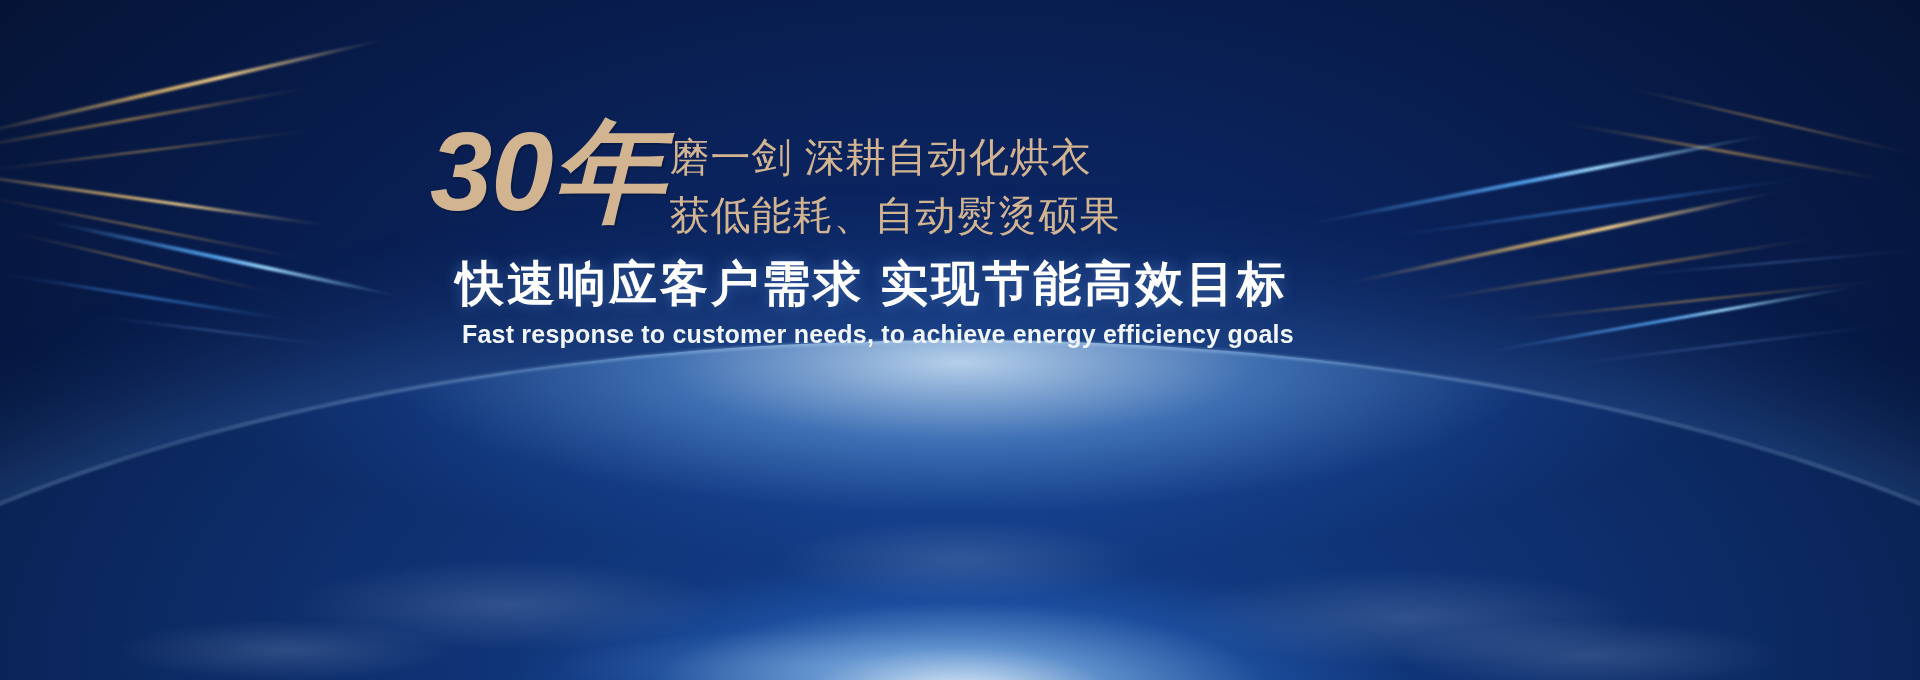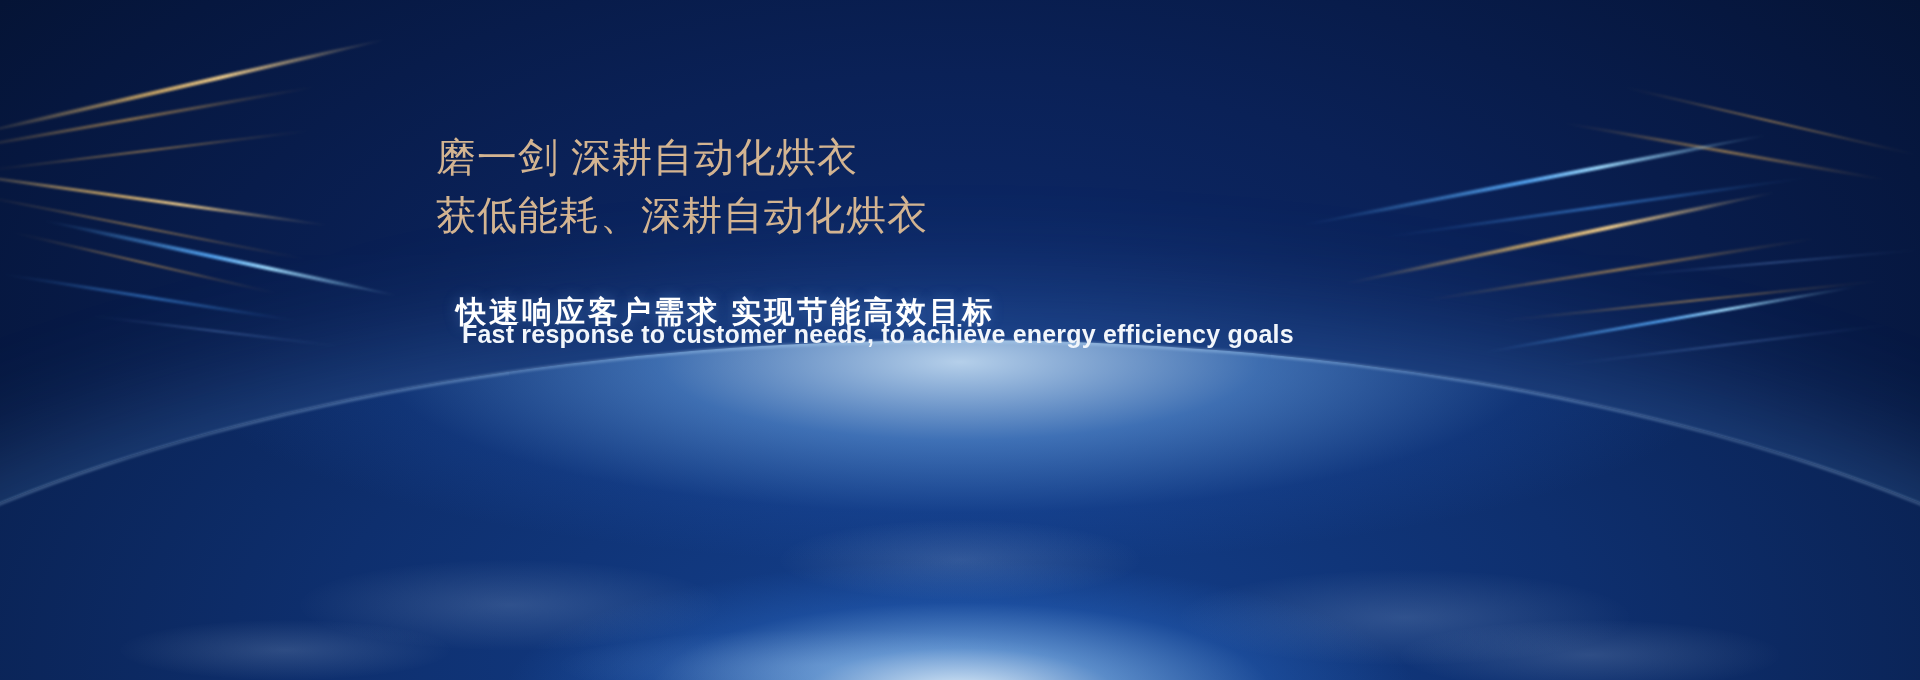--- a/index.html
+++ b/index.html
@@ -85,26 +85,25 @@
   .gold-line {
     font-size:40px; line-height:1.45;
     font-weight:normal;
     color:#d3b491;
     letter-spacing:1px;
     white-space:nowrap;
   }
 
   #white-line {
     position:absolute; left:456px; top:252px;
-    font-size:30px; font-weight:bold;
+    font-size:48px; font-weight:bold;
     color:#ffffff;
     letter-spacing:3px;
     white-space:nowrap;
     text-shadow:0 0 14px rgba(120,180,255,0.35);
-    margin-top:40px;
   }
   #english-line {
     position:absolute; left:462px; top:320px;
     font-size:25px; font-weight:bold;
     color:#f2f6fb;
     letter-spacing:0.2px;
     white-space:nowrap;
   }
 </style>
 </head>
@@ -142,23 +141,24 @@
       <div class="earth-tex" style="left: 1180px; top: 570px; width: 450px; height: 95px;"></div>
       <div class="earth-tex" style="left: 560px; top: 630px; width: 520px; height: 70px;"></div>
       <div class="earth-tex" style="left: 1400px; top: 620px; width: 380px; height: 70px;"></div>
       <div class="earth-tex" style="left: 120px; top: 620px; width: 330px; height: 60px;"></div>
     </div>
   <div id="earth-glow"></div>
 
   <div id="content">
 
     <div id="headline">
+      <div id="years">30年</div>
       <div id="gold-lines">
         <div class="gold-line">磨一剑  深耕自动化烘衣</div>
-        <div class="gold-line">获低能耗、深耕自动化烘衣</div>
+        <div class="gold-line">获低能耗、自动熨烫硕果</div>
       </div>
     </div>
 
     <div id="white-line">快速响应客户需求  实现节能高效目标</div>
 
     <div id="english-line">Fast response to customer needs, to achieve energy efficiency goals</div>
 
   </div>
 </div>
 

